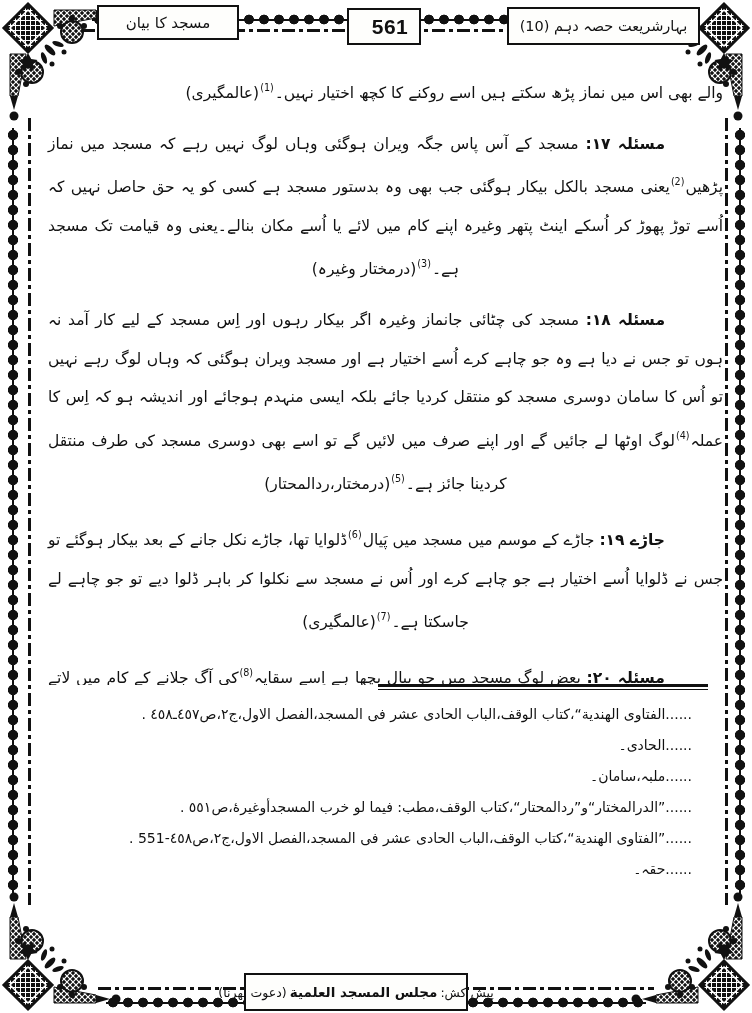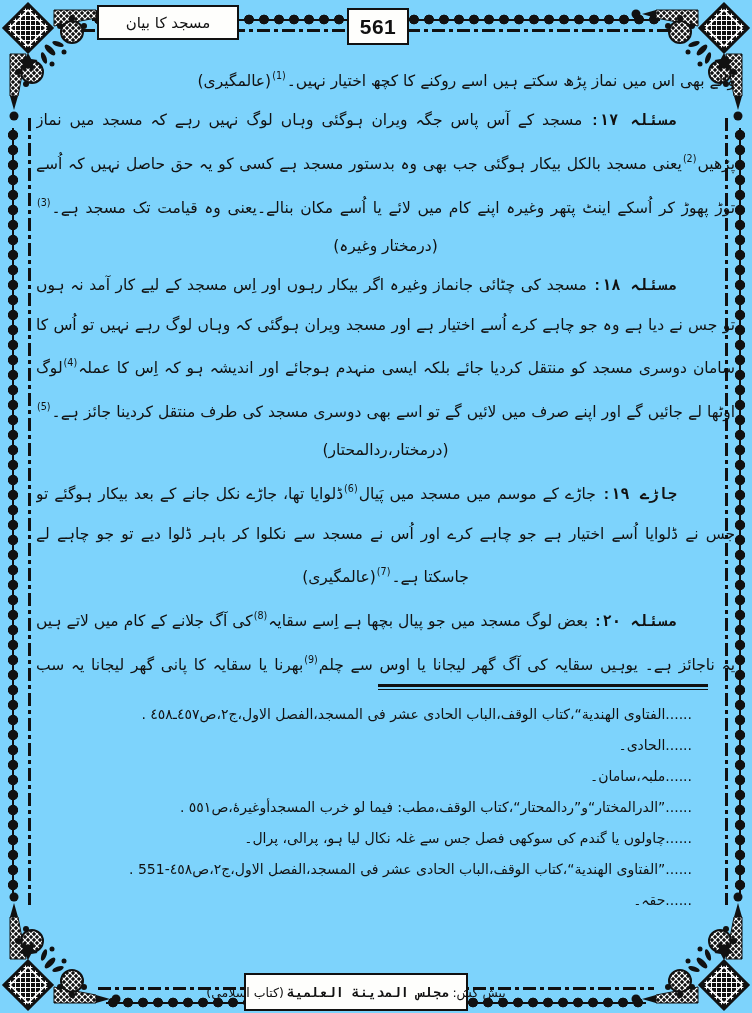--- a/index.html
+++ b/index.html
@@ -1,20 +1,20 @@
 <!DOCTYPE html>
 <html><head>
 <meta charset="utf-8">
 <style>
   html,body{margin:0;padding:0;background:#777;}
   .page{
     position:relative;
     width:752px;height:1013px;
     margin:0 auto;
-    background:#7dd3fc;
+    background:#ffffff;
     color:#111;
     font-family:"DejaVu Sans",sans-serif;
     overflow:hidden;
   }
   
   .corner{position:absolute;width:130px;height:130px;}
   .corner.tl{left:-2px;top:-2px;}
   .corner.tr{right:-2px;top:-2px;transform:scaleX(-1);}
   .corner.bl{left:-2px;bottom:-2px;transform:scaleY(-1);}
   .corner.br{right:-2px;bottom:-2px;transform:scale(-1,-1);}
@@ -55,34 +55,34 @@
   
   .hbox{
     position:absolute;
     background:#fefefc;border:2.5px solid #111;
     display:flex;align-items:center;justify-content:center;
     z-index:3;
   }
   #hbox-left{left:97px;top:5px;width:138px;height:31px;font-size:15px;}
   #hbox-center{left:347px;top:8px;width:58px;height:33px;
     font-family:"Liberation Sans","DejaVu Sans",sans-serif;
-    font-weight:bold;font-size:21px;letter-spacing:.5px;}
+    font-weight:bold;font-size:21px;letter-spacing:.5px;padding-left:12px;}
   #hbox-right{left:507px;top:7px;width:189px;height:34px;font-size:14.5px;}
   
   .body{
     position:absolute;left:36px;right:17px;top:57px;height:628px;
     overflow:hidden;direction:rtl;
     font-size:15.5px;line-height:38.6px;
   }
-  .para{margin:0;text-align:justify;text-indent:58px;}
+  .para{margin:12px;text-align:justify;text-indent:58px;}
   .para.noindent{text-indent:0;}
   .para.last-right{text-align:right;}
   .para.last-center{text-align-last:center;}
   .para.last-left{text-align-last:left;}
-  .b{font-weight:bold;font-family:Liberation Mono, monospace;}
+  .b{font-weight:bold;}
   .sup{font-size:.62em;vertical-align:7px;direction:ltr;unicode-bidi:isolate;padding:0 1px;}
   
   .fn-sep{
     position:absolute;top:684px;right:44px;width:330px;height:2px;
     border-top:3px solid #111;border-bottom:1px solid #111;
   }
   .footnotes{
     position:absolute;top:699px;right:60px;left:40px;
     direction:rtl;font-size:14px;line-height:31px;
   }
@@ -159,20 +159,21 @@
     </svg>
   <svg class="corner bl" viewBox="0 0 130 130">
       <use href="#corner-orn"></use>
     </svg>
   <svg class="corner br" viewBox="0 0 130 130">
       <use href="#corner-orn"></use>
     </svg>
 
   <div class="hbox" id="hbox-left" dir="rtl">مسجد کا بیان</div>
   <div class="hbox" id="hbox-center">561</div>
+  <div class="hbox" id="hbox-right" dir="rtl">بہارشریعت حصہ دہم (10)</div>
 
   <div class="body">
       <p class="para last-right noindent"><span>والے بھی اس میں نماز پڑھ سکتے ہیں اسے روکنے کا کچھ اختیار نہیں۔</span><span class="sup">(1)</span><span>(عالمگیری)</span></p>
       <p class="para last-center"><span class="b">مسئلہ ۱۷:</span><span> مسجد کے آس پاس جگہ ویران ہوگئی وہاں لوگ نہیں رہے کہ مسجد میں نماز پڑھیں</span><span class="sup">(2)</span><span>یعنی مسجد بالکل بیکار ہوگئی جب بھی وہ بدستور مسجد ہے کسی کو یہ حق حاصل نہیں کہ اُسے توڑ پھوڑ کر اُسکے اینٹ پتھر وغیرہ اپنے کام میں لائے یا اُسے مکان بنالے۔یعنی وہ قیامت تک مسجد ہے۔</span><span class="sup">(3)</span><span>(درمختار وغیرہ)</span></p>
       <p class="para last-center"><span class="b">مسئلہ ۱۸:</span><span> مسجد کی چٹائی جانماز وغیرہ اگر بیکار رہوں اور اِس مسجد کے لیے کار آمد نہ ہوں تو جس نے دیا ہے وہ جو چاہے کرے اُسے اختیار ہے اور مسجد ویران ہوگئی کہ وہاں لوگ رہے نہیں تو اُس کا سامان دوسری مسجد کو منتقل کردیا جائے بلکہ ایسی منہدم ہوجائے اور اندیشہ ہو کہ اِس کا عملہ</span><span class="sup">(4)</span><span>لوگ اوٹھا لے جائیں گے اور اپنے صرف میں لائیں گے تو اسے بھی دوسری مسجد کی طرف منتقل کردینا جائز ہے۔</span><span class="sup">(5)</span><span>(درمختار،ردالمحتار)</span></p>
       <p class="para last-center"><span class="b">جاڑے ۱۹:</span><span> جاڑے کے موسم میں مسجد میں پَیال</span><span class="sup">(6)</span><span>ڈلوایا تھا، جاڑے نکل جانے کے بعد بیکار ہوگئے تو جس نے ڈلوایا اُسے اختیار ہے جو چاہے کرے اور اُس نے مسجد سے نکلوا کر باہر ڈلوا دیے تو جو چاہے لے جاسکتا ہے۔</span><span class="sup">(7)</span><span>(عالمگیری)</span></p>
       <p class="para last-left"><span class="b">مسئلہ ۲۰:</span><span> بعض لوگ مسجد میں جو پیال بچھا ہے اِسے سقایہ</span><span class="sup">(8)</span><span>کی آگ جلانے کے کام میں لاتے ہیں یہ ناجائز ہے۔ یوہیں سقایہ کی آگ گھر لیجانا یا اوس سے چلم</span><span class="sup">(9)</span><span>بھرنا یا سقایہ کا پانی گھر لیجانا یہ سب ناجائز ہے، ہاں جس نے پانی بھروایا اور گرم کرایا ہے اگر وہ اسکی اجازت دیدے تو لیجاسکتے ہیں، جبکہ اُس نے اپنے پاس سے صرف کیا ہے اور مسجد کا پیسہ صرف کیا ہو تو اسکی اجازت بھی نہیں دے سکتا۔</span></p>
     </div>
 
   <div class="fn-sep"></div>
@@ -184,29 +185,26 @@
       <div class="fn-line">
         <span>......الحادى۔</span>
       </div>
       <div class="fn-line">
         <span>......ملبہ،سامان۔</span>
       </div>
       <div class="fn-line">
         <span>......”الدرالمختار“و”ردالمحتار“،كتاب الوقف،مطب: فيما لو خرب المسجدأوغيرهٔ،ص٥٥١ .</span>
       </div>
       <div class="fn-line">
-        <span>......چاولوں یا گندم کی سوکھی فصل جس سے غلہ نکال لیا ہو، پرالی، پرال۔</span>
-      </div>
-      <div class="fn-line">
         <span>......”الفتاوى الهندية“،كتاب الوقف،الباب الحادى عشر فى المسجد،الفصل الاول،ج٢،ص٤٥٨-551 .</span>
       </div>
       <div class="fn-line">
         <span>......حقہ۔</span>
       </div>
     </div>
 
   <div class="footer-box">
     <span>پیش کش:</span>
-    <span class="b">مجلس المدینة العلمیة</span>
-    <span>(كتاب اسلامی)</span>
+    <span class="b">مجلس المسجد العلمیة</span>
+    <span>(دعوت بھرنا)</span>
   </div>
 
 </div>
 
 </body></html>

